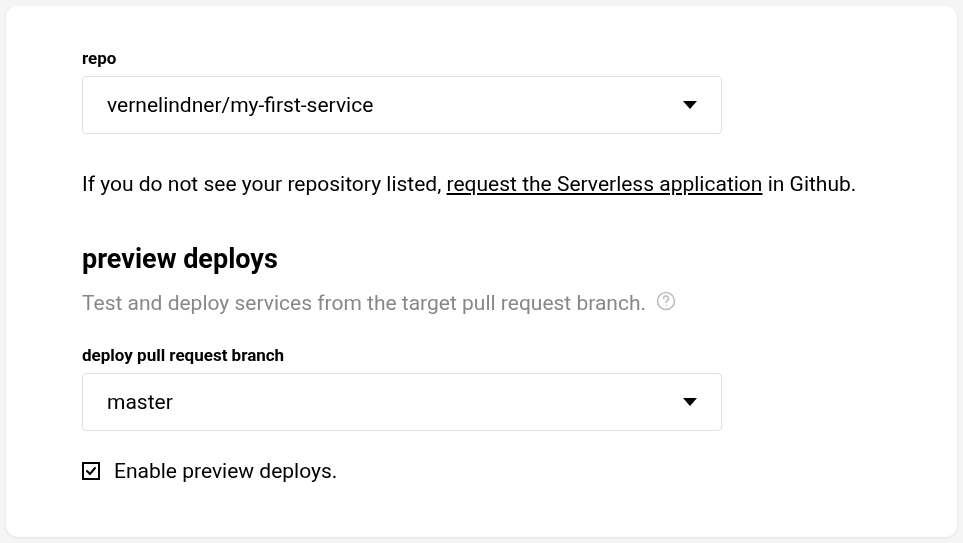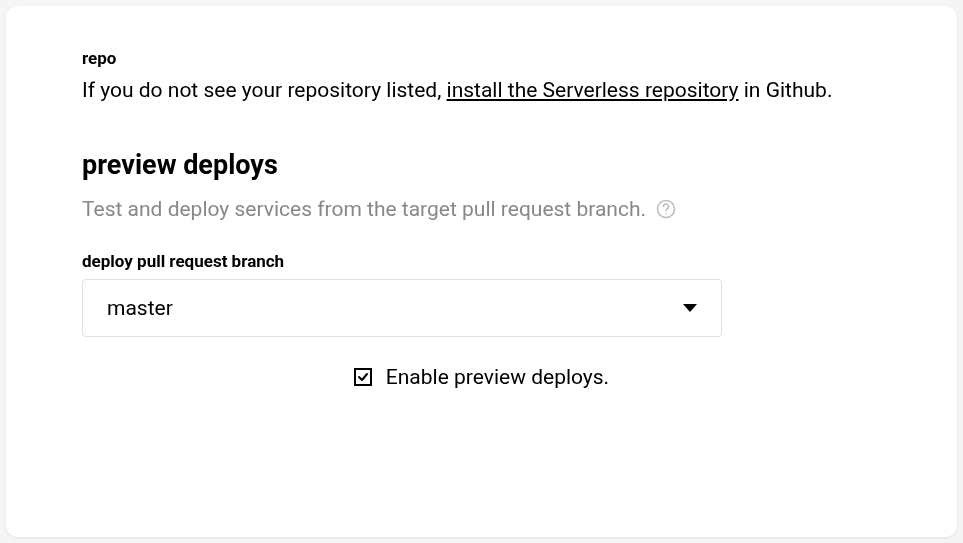--- a/index.html
+++ b/index.html
@@ -70,39 +70,37 @@
       font-size: 27px;
       font-weight: 700;
       color: #000;
       margin-bottom: 16px;
     }
     .section-subtext {
       font-size: 21px;
       color: #888;
       margin-bottom: 30px;
       display: flex;
-      align-items: center;
       gap: 10px;
     }
     .info-icon {
       display: inline-flex;
       align-items: center;
       justify-content: center;
       width: 20px;
       height: 20px;
       color: #bbb;
     }
     .select-wrapper.branch {
       margin-bottom: 28px;
     }
     .checkbox-row {
       display: flex;
       align-items: center;
       gap: 14px;
-      justify-content: center;
     }
     .checkbox {
       width: 18px;
       height: 18px;
       border: 2px solid #000;
       display: inline-flex;
       align-items: center;
       justify-content: center;
       cursor: pointer;
       flex-shrink: 0;
@@ -116,23 +114,29 @@
       color: #000;
     }
   </style>
 </head>
 <body>
 
 <div class="card">
 
   <div class="field-label">repo</div>
 
+  <div class="select-wrapper">
+    <div class="select">
+      <span>vernelindner/my-first-service</span>
+      <span class="caret"></span>
+    </div>
+  </div>
 
   <p class="help-text">
-    <span>If you do not see your repository listed, </span><a>install the Serverless repository</a><span> in Github.</span>
+    <span>If you do not see your repository listed, </span><a>request the Serverless application</a><span> in Github.</span>
   </p>
 
   <h2 class="section-heading">preview deploys</h2>
 
   <div class="section-subtext">
     <span>Test and deploy services from the target pull request branch.</span>
     <span class="info-icon">
       <svg viewBox="0 0 20 20" fill="none" stroke="currentColor" stroke-width="1.5">
         <circle cx="10" cy="10" r="8.5"></circle>
         <path d="M7.5 7.5a2.5 2.5 0 1 1 3.5 2.3c-.8.4-1 .9-1 1.7" stroke-linecap="round"></path>

